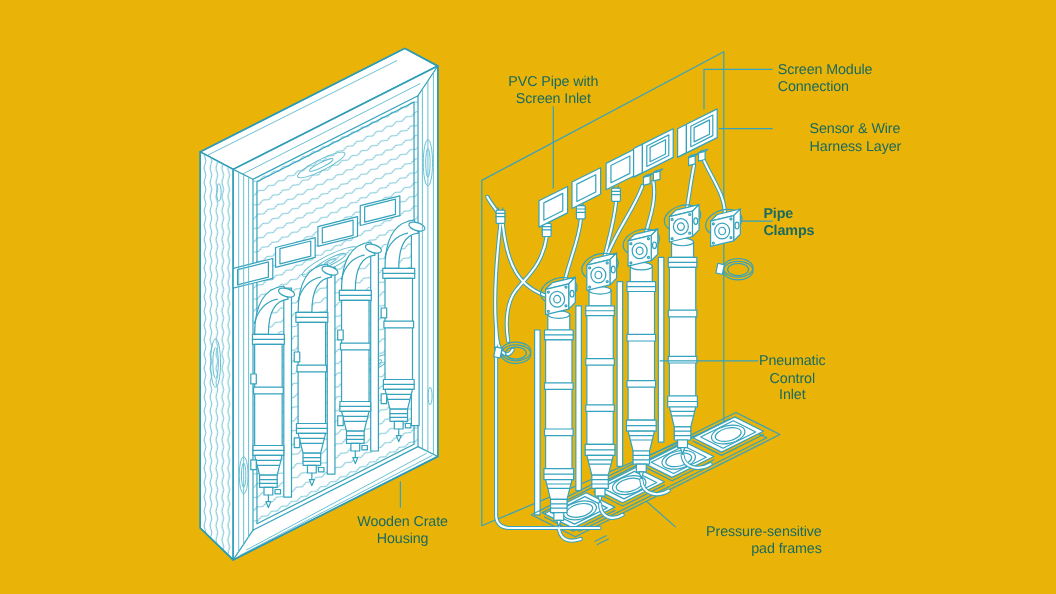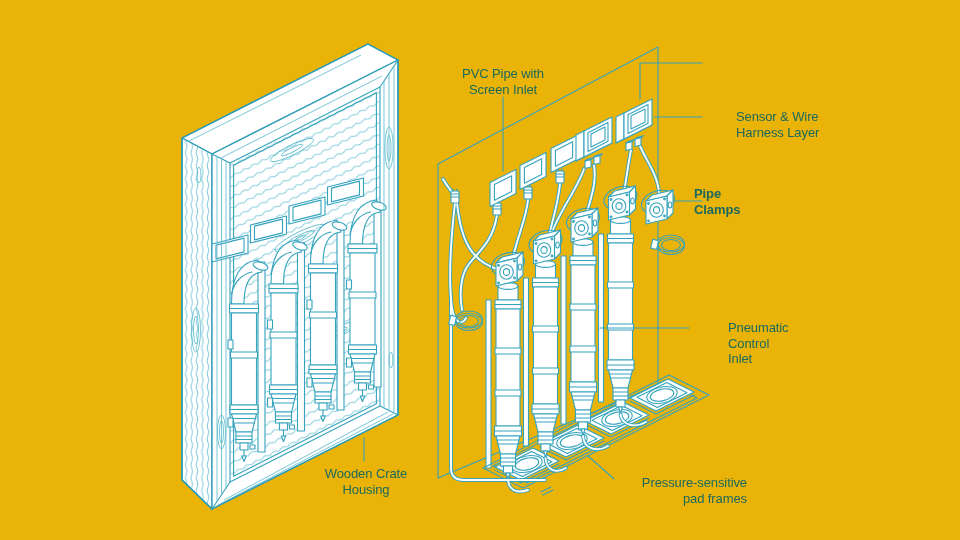--- a/index.html
+++ b/index.html
@@ -326,29 +326,33 @@
   <path d="M689,328 H600"></path>
   <path d="M614,479 L588,456"></path>
   <path d="M364,461 V438"></path>
 </g>
 </svg>
 
 <div class="lbl center" style="left:438px;top:66px;width:130px;">
   <span>PVC Pipe with</span>
   <span>Screen Inlet</span>
 </div>
+<div class="lbl" style="left:707px;top:55px;">
+  <span>Screen Module</span>
+  <span>Connection</span>
+</div>
 <div class="lbl" style="left:736px;top:109px;">
   <span>Sensor &amp; Wire</span>
   <span>Harness Layer</span>
 </div>
 <div class="lbl" style="left:694px;top:186px;font-weight:bold;">
   <span>Pipe</span>
   <span>Clamps</span>
 </div>
-<div class="lbl" style="left:728px;top:320px;">
+<div class="lbl" style="left:690px;top:320px;text-align:center;">
   <span>Pneumatic</span>
   <span>Control</span>
   <span>Inlet</span>
 </div>
 <div class="lbl center" style="left:582px;top:475px;width:165px;text-align:right;">
   <span>Pressure-sensitive</span>
   <span>pad frames</span>
 </div>
 <div class="lbl center" style="left:301px;top:466px;width:130px;">
   <span>Wooden Crate</span>

